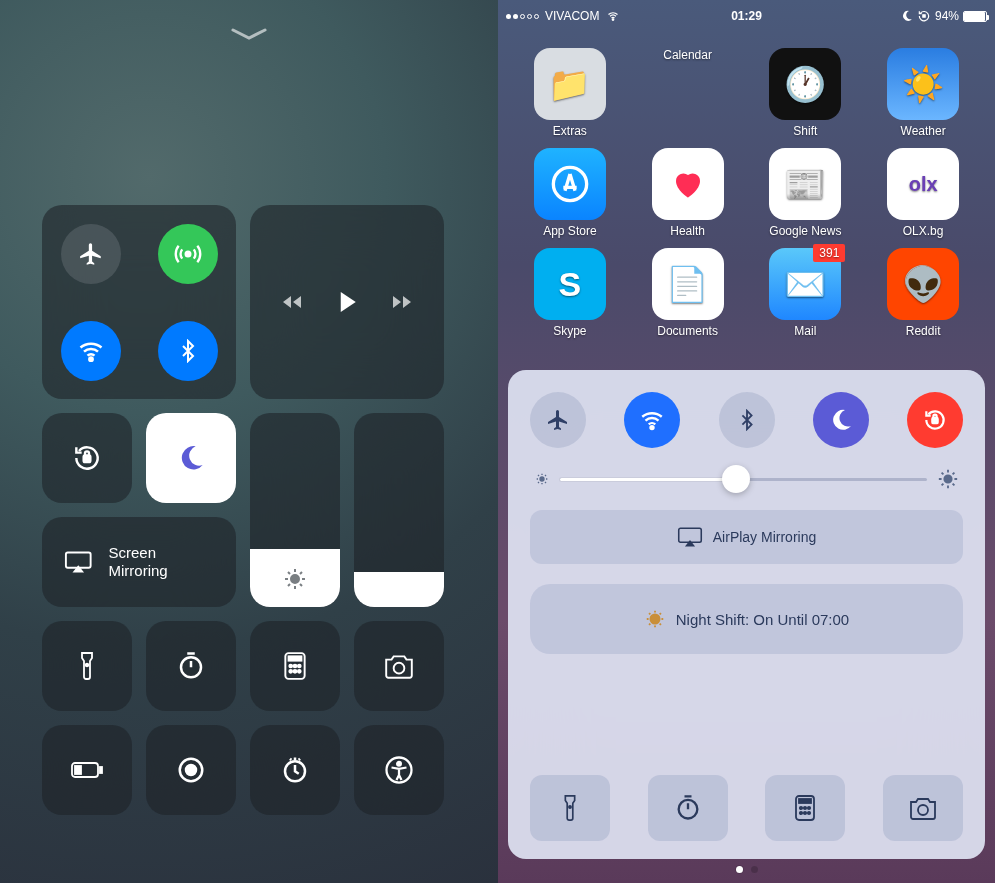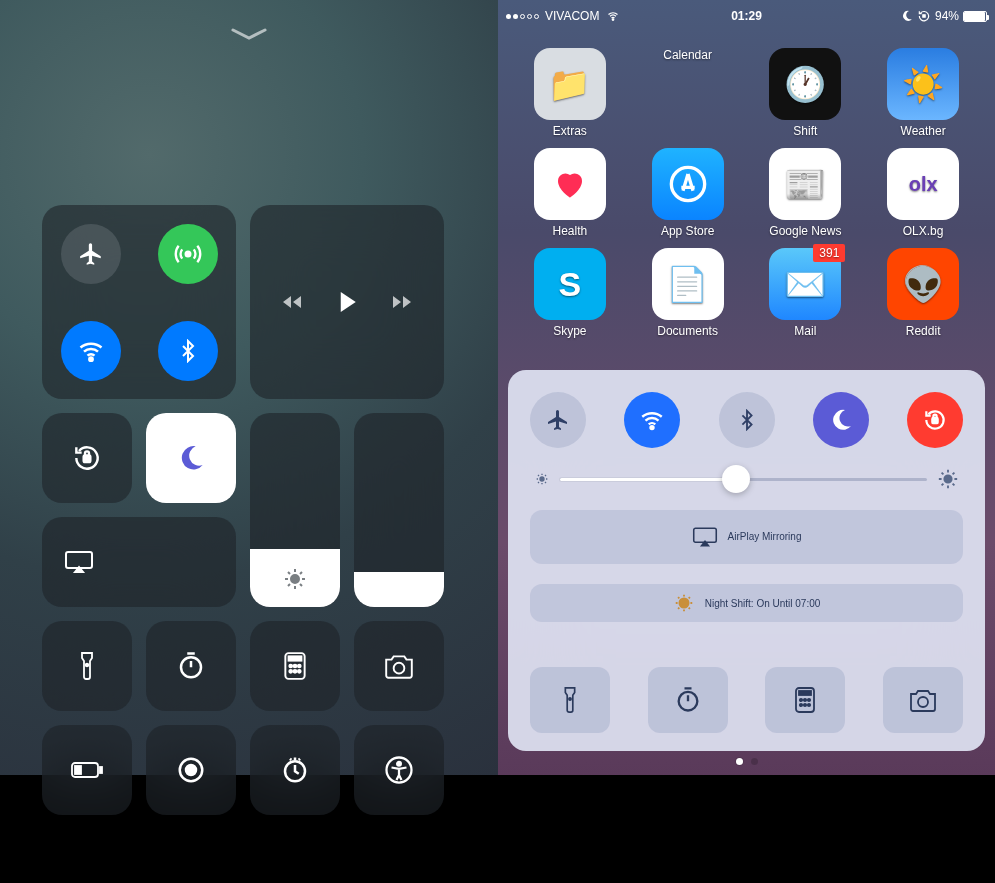--- a/index.html
+++ b/index.html
@@ -1,17 +1,17 @@
 <!DOCTYPE html>
 <html><head>
 <meta charset="utf-8">
 <style>
   *{box-sizing:border-box;margin:0;padding:0;font-family:-apple-system,Helvetica,Arial,sans-serif;-webkit-font-smoothing:antialiased}
   body{width:995px;height:883px;display:flex;background:#000;overflow:hidden}
-  .half{position:relative;height:775px}
+  .half{position:relative;height:883px}
   .left{width:498px;background:radial-gradient(circle at 30% 20%,#526a6b 0%,#3f5a5e 30%,#304048 60%,#2a313d 100%)}
   .right{width:497px;background:linear-gradient(180deg,#4a5a7b 0%,#4a4a6a 30%,#6b4b6a 70%,#5a3a5a 100%)}
 
   
   .chevron{position:absolute;top:28px;left:50%;transform:translateX(-50%);width:36px;height:14px}
   .chevron svg{display:block}
   .grid11{position:absolute;top:205px;left:42px;right:42px;display:grid;grid-template-columns:repeat(4,90px);grid-auto-rows:90px;gap:14px}
   .tile{background:rgba(30,35,40,.6);border-radius:20px;backdrop-filter:blur(30px)}
   .conn{grid-column:1/3;grid-row:1/3;display:grid;grid-template-columns:1fr 1fr;grid-template-rows:1fr 1fr;place-items:center}
   .cbtn{width:60px;height:60px;border-radius:50%;display:flex;align-items:center;justify-content:center}
@@ -51,23 +51,23 @@
   .r5btn{width:56px;height:56px;border-radius:50%;display:flex;align-items:center;justify-content:center}
   .r5off{background:rgba(120,135,170,.25);color:#2f3f66}
   .r5blue{background:#1f6fff;color:#fff}
   .r5purple{background:#5b5bd6;color:#fff}
   .r5red{background:#ff3b30;color:#fff}
   .brightrow{display:flex;align-items:center;gap:10px;color:#5a6a8b;padding:0 4px}
   .track{flex:1;height:3px;background:rgba(100,115,150,.35);border-radius:2px;position:relative}
   .track .prog{position:absolute;left:0;top:0;bottom:0;background:#fff;border-radius:2px;box-shadow:0 0 0 1px rgba(0,0,0,.05)}
   .knob{position:absolute;top:50%;width:28px;height:28px;background:#fff;border-radius:50%;transform:translate(-50%,-50%);box-shadow:0 2px 6px rgba(0,0,0,.25)}
   .two{display:flex;background:rgba(140,155,190,.28);border-radius:12px;overflow:hidden}
-  .two>div{flex:1;display:flex;align-items:center;justify-content:center;gap:10px;padding:16px 8px;color:#2b3a5c;font-size:10px;line-height:1.15}
+  .two>div{flex:1;display:flex;align-items:center;justify-content:center;gap:10px;padding:16px 8px;color:#2b3a5c;font-size:14px;line-height:1.15}
   .two>div+div{border-left:1px solid rgba(120,135,165,.35)}
-  .ns{background:rgba(140,155,190,.28);border-radius:12px;display:flex;align-items:center;justify-content:center;gap:10px;padding:8px;color:#2b3a5c;font-size:10px}
+  .ns{background:rgba(140,155,190,.28);border-radius:20px;display:flex;align-items:center;justify-content:center;gap:10px;padding:24px;color:#2b3a5c;font-size:15px}
   .row4{display:flex;justify-content:space-between;margin-top:auto}
   .r4{width:80px;height:66px;border-radius:12px;background:rgba(140,155,190,.32);display:flex;align-items:center;justify-content:center;color:#2b3a5c;font-size:28px}
   .pager{position:absolute;bottom:10px;left:50%;transform:translateX(-50%);display:flex;gap:8px}
   .pager i{width:7px;height:7px;border-radius:50%;background:rgba(0,0,0,.18)}
   .pager i.active{background:#fff;box-shadow:0 0 0 1px rgba(0,0,0,.1)}
 
   svg{display:block}
 </style>
 </head>
 <body>
@@ -148,20 +148,21 @@
             <path d="M4 9v6h4l6 5V4L8 9H4z"></path>
           </svg>
       </span>
     </div>
 
     <div class="tile mirror">
       <svg width="30" height="24" viewBox="0 0 30 24" fill="none" stroke="#fff" stroke-width="2">
           <rect x="2" y="2" width="26" height="16" rx="2"></rect>
           <path d="M11 22l4-5 4 5H11z" fill="#fff"></path>
         </svg>
+      <span>Screen Mirroring</span>
     </div>
 
     <div class="tile small">
       <svg width="22" height="30" viewBox="0 0 20 30" fill="none" stroke="#fff" stroke-width="1.8">
           <path d="M5 2h10v5l-2 3v16a2 2 0 0 1-2 2H9a2 2 0 0 1-2-2V10L5 7V2z"></path>
           <circle cx="10" cy="14" r="1.3" fill="#fff"></circle>
         </svg>
     </div>
     <div class="tile small">
       <svg width="30" height="30" viewBox="0 0 24 24" fill="none" stroke="#fff" stroke-width="2">
@@ -259,35 +260,35 @@
       </div>
     <div class="app">
         <div class="appicon" style="background:#111">🕐</div>
         <span>Shift</span>
       </div>
     <div class="app">
         <div class="appicon" style="background:linear-gradient(#2a7de1,#6bb6ff)">☀️</div>
         <span>Weather</span>
       </div>
     <div class="app">
-        <div class="appicon" style="background:#fff">
-          <svg width="36" height="36" viewBox="0 0 24 24" fill="#ff2d55">
-            <path d="M12 21s-8-5-8-11a5 5 0 0 1 8-4 5 5 0 0 1 8 4c0 6-8 11-8 11z"></path>
-          </svg>
-        </div>
-        <span>Health</span>
-      </div>
-    <div class="app">
         <div class="appicon" style="background:linear-gradient(#1fb3ff,#0a84ff)">
           <svg width="40" height="40" viewBox="0 0 24 24" fill="none" stroke="#fff" stroke-width="2">
             <circle cx="12" cy="12" r="10"></circle>
             <path d="M8 14h8M12 6l-3 10M12 6l3 10"></path>
           </svg>
         </div>
         <span>App Store</span>
+      </div>
+    <div class="app">
+        <div class="appicon" style="background:#fff">
+          <svg width="36" height="36" viewBox="0 0 24 24" fill="#ff2d55">
+            <path d="M12 21s-8-5-8-11a5 5 0 0 1 8-4 5 5 0 0 1 8 4c0 6-8 11-8 11z"></path>
+          </svg>
+        </div>
+        <span>Health</span>
       </div>
     <div class="app">
         <div class="appicon" style="background:#fff">📰</div>
         <span>Google News</span>
       </div>
     <div class="app">
         <div class="appicon" style="background:#fff;color:#6a3fb5;font-weight:700;font-size:20px">olx</div>
         <span>OLX.bg</span>
       </div>
     <div class="app">

